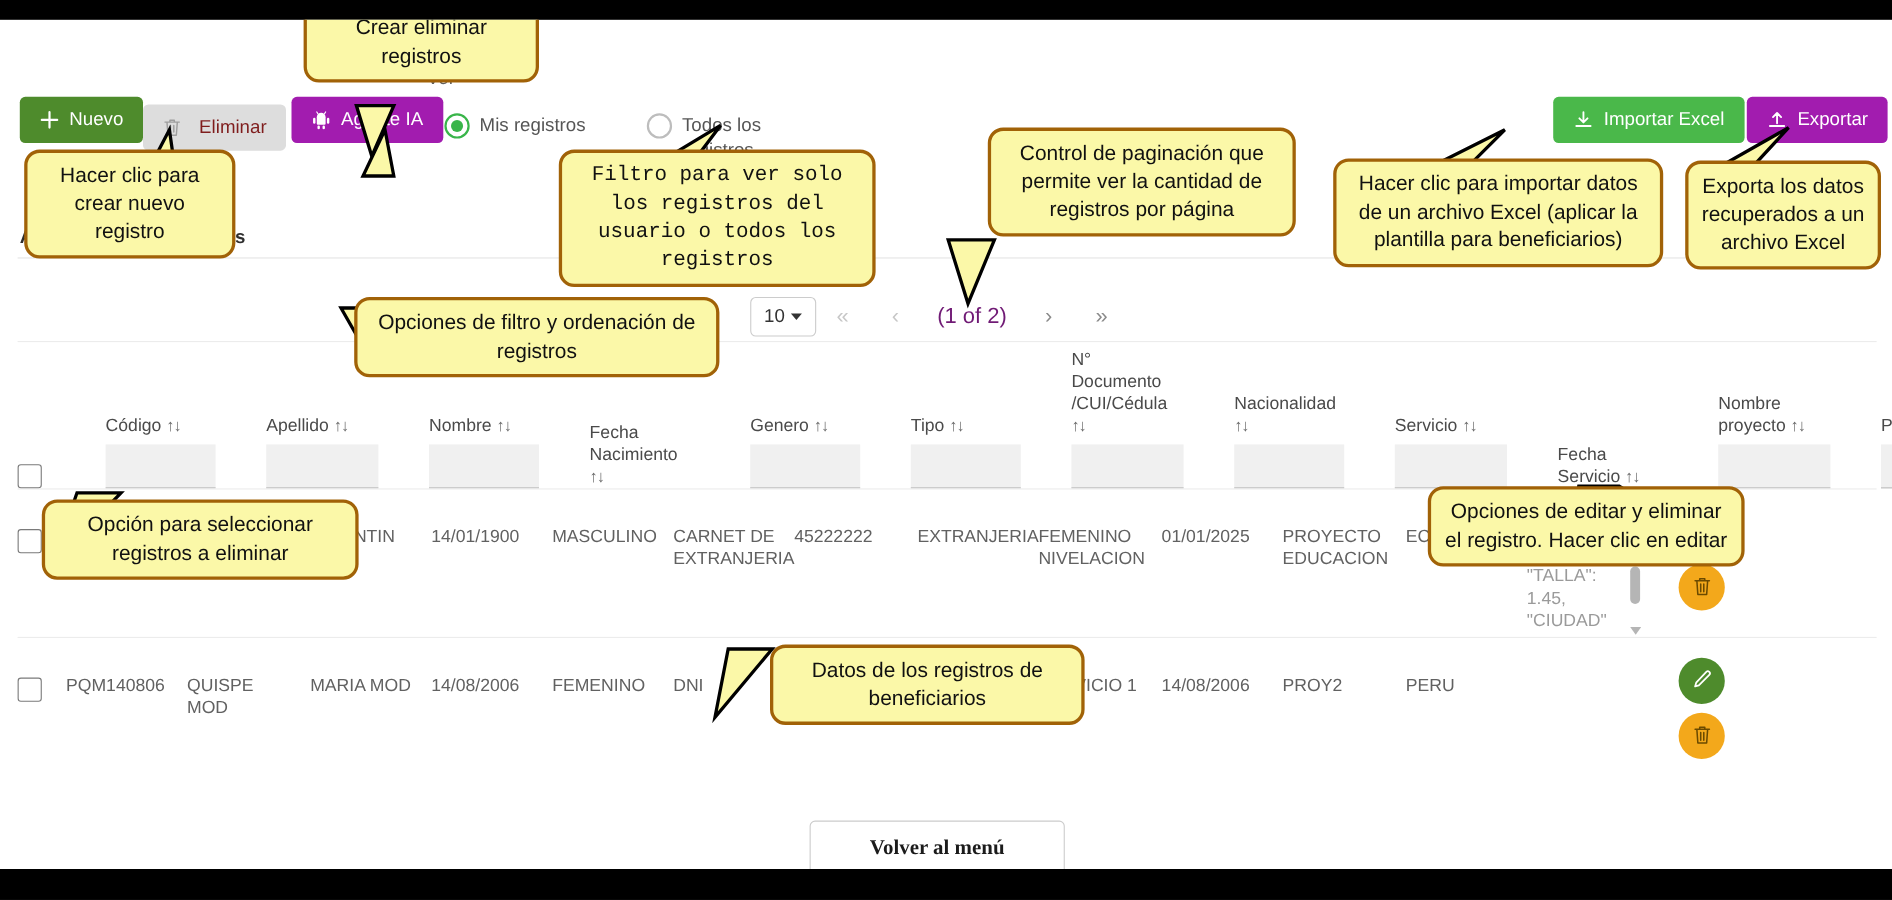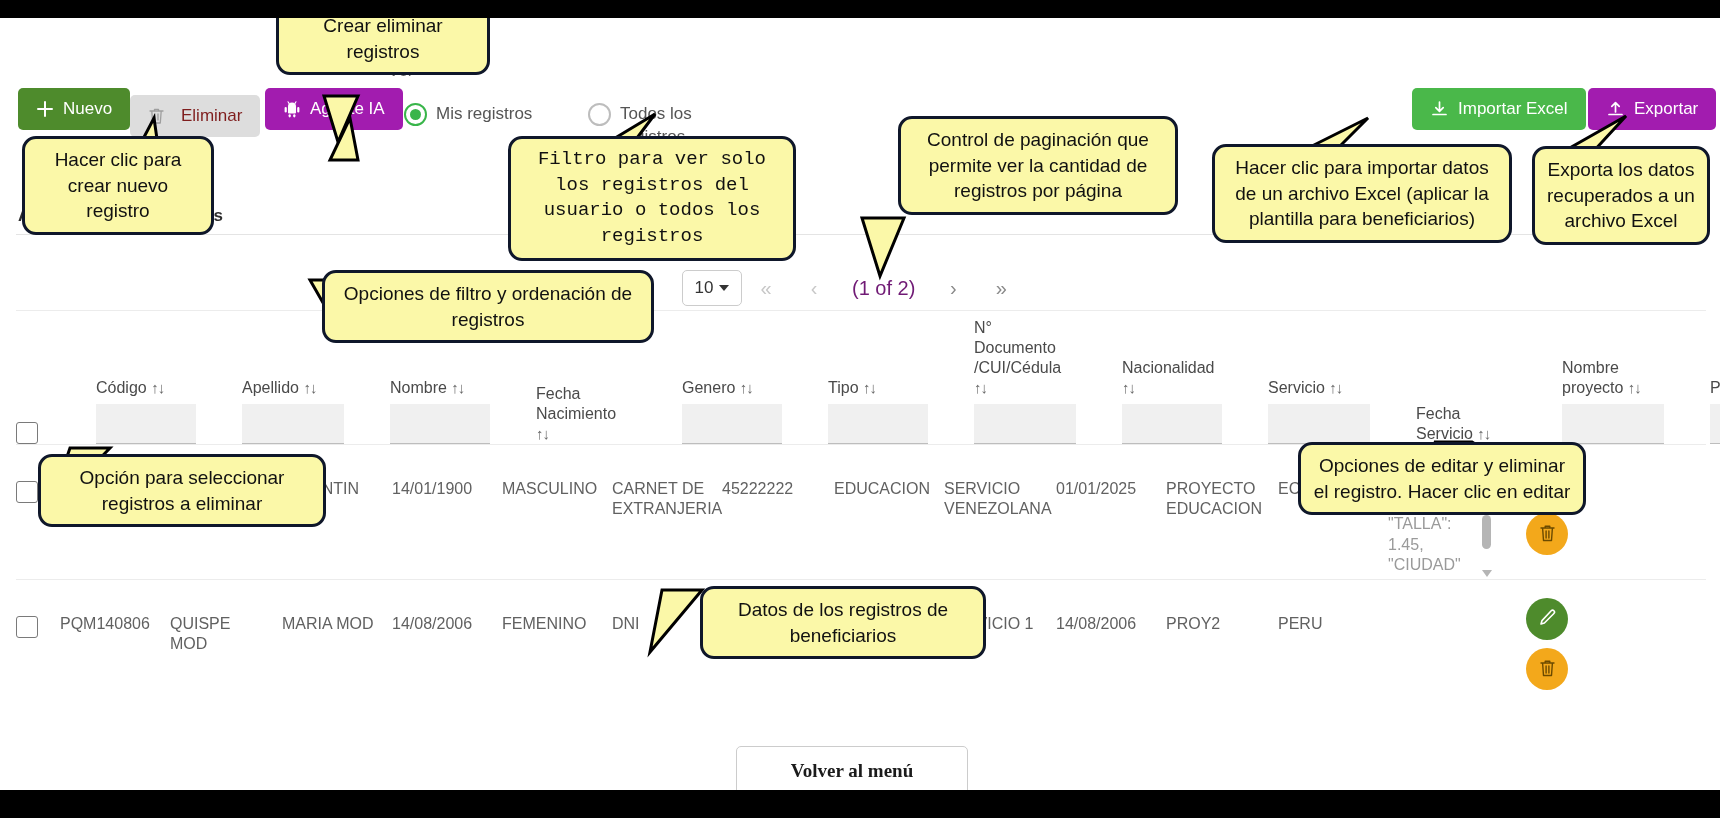--- a/index.html
+++ b/index.html
@@ -152,21 +152,21 @@
   .volver {
     position:absolute; left:736px; top:728px; width:232px; height:50px;
     background:#fff; border:1px solid #ccc; border-radius:5px;
     font-size:19px; font-weight:bold; color:#1b1b1b; cursor:pointer;
     font-family:"Liberation Serif", serif;
   }
 
   
   .callout {
     position:absolute;
-    background:#fbf8a8; border:3px solid #0f172a; border-radius:14px;
+    background:#fbf8a8; border:3px solid #a16207; border-radius:14px;
     color:#111; font-size:19px; text-align:center; line-height:1.35;
     padding:8px 12px; z-index:40;
   }
   .tail { position:absolute; z-index:39; }
   .tail svg { display:block; overflow:visible; }
 </style>
 </head>
 <body>
 
 <div id="page">
@@ -342,22 +342,22 @@
       <div class="td chkcell">
         <div class="chk"></div>
       </div>
       <div class="td c-cod">EDV140100</div>
       <div class="td c-ape">DIAZ</div>
       <div class="td c-nom">VALENTIN</div>
       <div class="td c-fnac">14/01/1900</div>
       <div class="td c-gen">MASCULINO</div>
       <div class="td c-tip">CARNET DE EXTRANJERIA</div>
       <div class="td c-doc">45222222</div>
-      <div class="td c-nac">EDUCACION</div>
-      <div class="td c-ser">SERVICIO VENEZOLANA</div>
+      <div class="td c-nac">EXTRANJERIA</div>
+      <div class="td c-ser">FEMENINO NIVELACION</div>
       <div class="td c-fser">01/01/2025</div>
       <div class="td c-pro">PROYECTO EDUCACION</div>
       <div class="td c-pais">ECUADOR</div>
       <div class="td c-add">
         <div class="addbox">
           <div class="txt">"PESO": 50, "TALLA": 1.45, "CIUDAD"</div>
           <div class="vsb">
             <div class="upa"></div>
             <div class="thumbv"></div>
             <div class="dna"></div>

